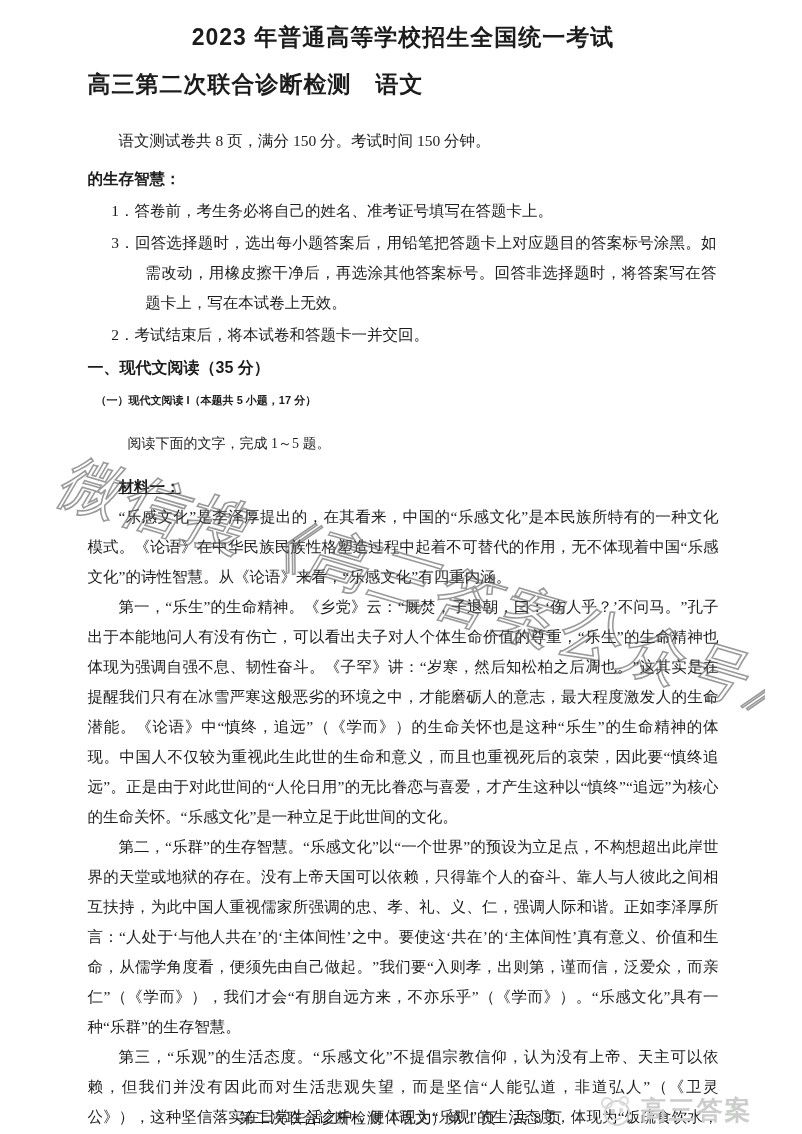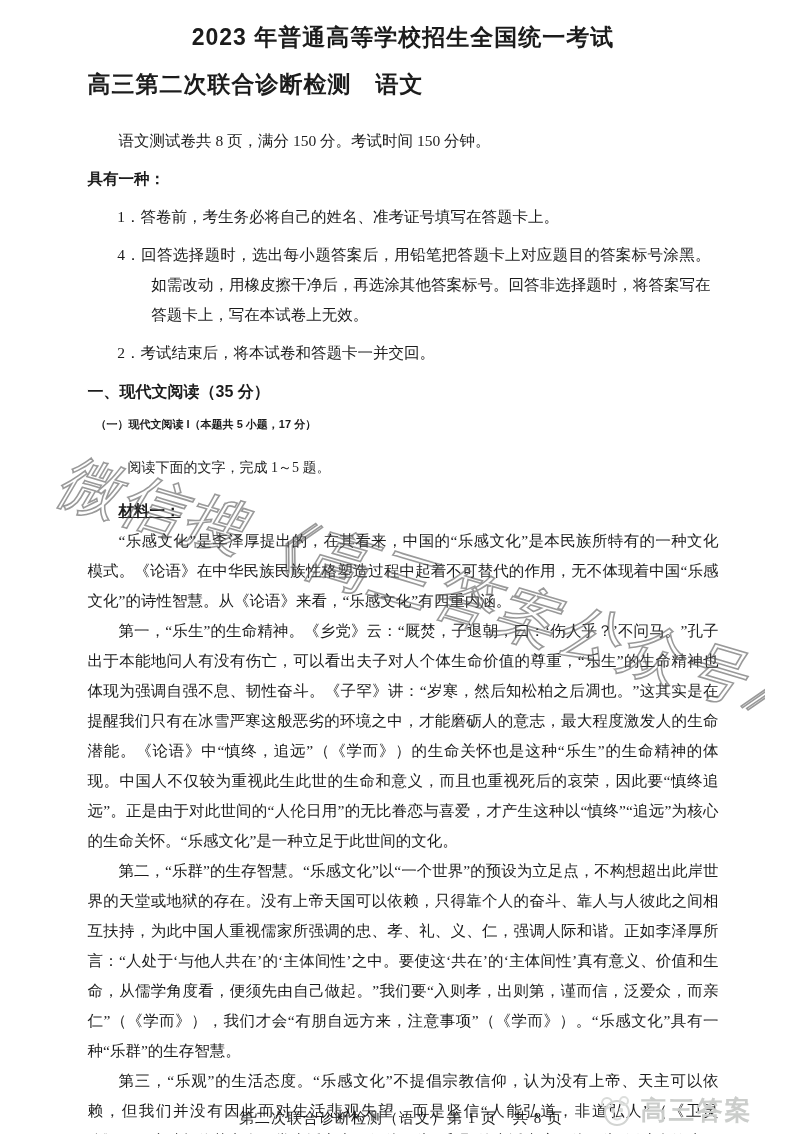--- a/index.html
+++ b/index.html
@@ -36,21 +36,21 @@
     text-indent:2em;
   }
   .notice-heading{
     margin:8px 0 0 0;
     font-family:"Liberation Sans", sans-serif;
     font-weight:700;
     font-size:15.5px;
     line-height:30px;
   }
   .notice-item{
-    margin:8px;
+    margin:2px;
     font-size:15.5px;
     line-height:30px;
     text-align:justify;
     padding-left:3.6em;
     text-indent:-2.2em;
   }
   .section-heading{
     margin:0;
     font-family:"Liberation Sans", sans-serif;
     font-weight:700;
@@ -135,34 +135,34 @@
 <body>
 
 <div class="page">
 
   <h1 class="title1">2023 年普通高等学校招生全国统一考试</h1>
   <h2 class="title2">高三第二次联合诊断检测　语文</h2>
 
   <p class="intro">语文测试卷共 8 页，满分 150 分。考试时间 150 分钟。</p>
 
   <div>
-    <p class="notice-heading">具有一种：</p>
+    <p class="notice-heading">的生存智慧：</p>
     <p class="notice-item">1．答卷前，考生务必将自己的姓名、准考证号填写在答题卡上。</p>
-    <p class="notice-item">4．回答选择题时，选出每小题答案后，用铅笔把答题卡上对应题目的答案标号涂黑。如需改动，用橡皮擦干净后，再选涂其他答案标号。回答非选择题时，将答案写在答题卡上，写在本试卷上无效。</p>
+    <p class="notice-item">3．回答选择题时，选出每小题答案后，用铅笔把答题卡上对应题目的答案标号涂黑。如需改动，用橡皮擦干净后，再选涂其他答案标号。回答非选择题时，将答案写在答题卡上，写在本试卷上无效。</p>
     <p class="notice-item">2．考试结束后，将本试卷和答题卡一并交回。</p>
   </div>
 
   <p class="section-heading">一、现代文阅读（35 分）</p>
   <p class="subsection-heading">（一）现代文阅读 I（本题共 5 小题，17 分）</p>
   <p class="reading-instruction">阅读下面的文字，完成 1～5 题。</p>
   <p class="material-label">材料一：</p>
 
   <p class="body-para">“乐感文化”是李泽厚提出的，在其看来，中国的“乐感文化”是本民族所特有的一种文化模式。《论语》在中华民族民族性格塑造过程中起着不可替代的作用，无不体现着中国“乐感文化”的诗性智慧。从《论语》来看，“乐感文化”有四重内涵。</p>
   <p class="body-para">第一，“乐生”的生命精神。《乡党》云：“厩焚，子退朝，曰：‘伤人乎？’不问马。”孔子出于本能地问人有没有伤亡，可以看出夫子对人个体生命价值的尊重，“乐生”的生命精神也体现为强调自强不息、韧性奋斗。《子罕》讲：“岁寒，然后知松柏之后凋也。”这其实是在提醒我们只有在冰雪严寒这般恶劣的环境之中，才能磨砺人的意志，最大程度激发人的生命潜能。《论语》中“慎终，追远”（《学而》）的生命关怀也是这种“乐生”的生命精神的体现。中国人不仅较为重视此生此世的生命和意义，而且也重视死后的哀荣，因此要“慎终追远”。正是由于对此世间的“人伦日用”的无比眷恋与喜爱，才产生这种以“慎终”“追远”为核心的生命关怀。“乐感文化”是一种立足于此世间的文化。</p>
-  <p class="body-para">第二，“乐群”的生存智慧。“乐感文化”以“一个世界”的预设为立足点，不构想超出此岸世界的天堂或地狱的存在。没有上帝天国可以依赖，只得靠个人的奋斗、靠人与人彼此之间相互扶持，为此中国人重视儒家所强调的忠、孝、礼、义、仁，强调人际和谐。正如李泽厚所言：“人处于‘与他人共在’的‘主体间性’之中。要使这‘共在’的‘主体间性’真有意义、价值和生命，从儒学角度看，便须先由自己做起。”我们要“入则孝，出则第，谨而信，泛爱众，而亲仁”（《学而》），我们才会“有朋自远方来，注意事项”（《学而》）。“乐感文化”具有一种“乐群”的生存智慧。</p>
+  <p class="body-para">第二，“乐群”的生存智慧。“乐感文化”以“一个世界”的预设为立足点，不构想超出此岸世界的天堂或地狱的存在。没有上帝天国可以依赖，只得靠个人的奋斗、靠人与人彼此之间相互扶持，为此中国人重视儒家所强调的忠、孝、礼、义、仁，强调人际和谐。正如李泽厚所言：“人处于‘与他人共在’的‘主体间性’之中。要使这‘共在’的‘主体间性’真有意义、价值和生命，从儒学角度看，便须先由自己做起。”我们要“入则孝，出则第，谨而信，泛爱众，而亲仁”（《学而》），我们才会“有朋自远方来，不亦乐乎”（《学而》）。“乐感文化”具有一种“乐群”的生存智慧。</p>
   <p class="body-para">第三，“乐观”的生活态度。“乐感文化”不提倡宗教信仰，认为没有上帝、天主可以依赖，但我们并没有因此而对生活悲观失望，而是坚信“人能弘道，非道弘人”（《卫灵公》），这种坚信落实在日常生活之中，便体现为“乐观”的生活态度，体现为“饭疏食饮水，曲肱而枕之，乐亦在其中矣”（《述而》），体现为“一箪食，一瓢饮，在陋巷，人不堪其忧，回也不改其乐”（《雍也》）。梁漱溟先生将这种“乐观”的生活态度概括为“孔子生活之乐”，并对之阐释说：“一个人不过几十年顶多一百年的活头，眼看要老了！要死了！还不赶快乐一乐么？”</p>
 
   <div class="watermark">微信搜《高三答案公众号》</div>
 
   <div class="footer">第二次联合诊断检测（语文）第 1 页　共 8 页</div>
 
   <div class="answer-logo">
     <svg width="38" height="34" viewBox="0 0 38 34" aria-hidden="true">
       <circle cx="20" cy="19" r="12" fill="none" stroke="#d2d4d2" stroke-width="2"></circle>
       <circle cx="10" cy="9" r="5" fill="none" stroke="#d8dad8" stroke-width="2"></circle>

